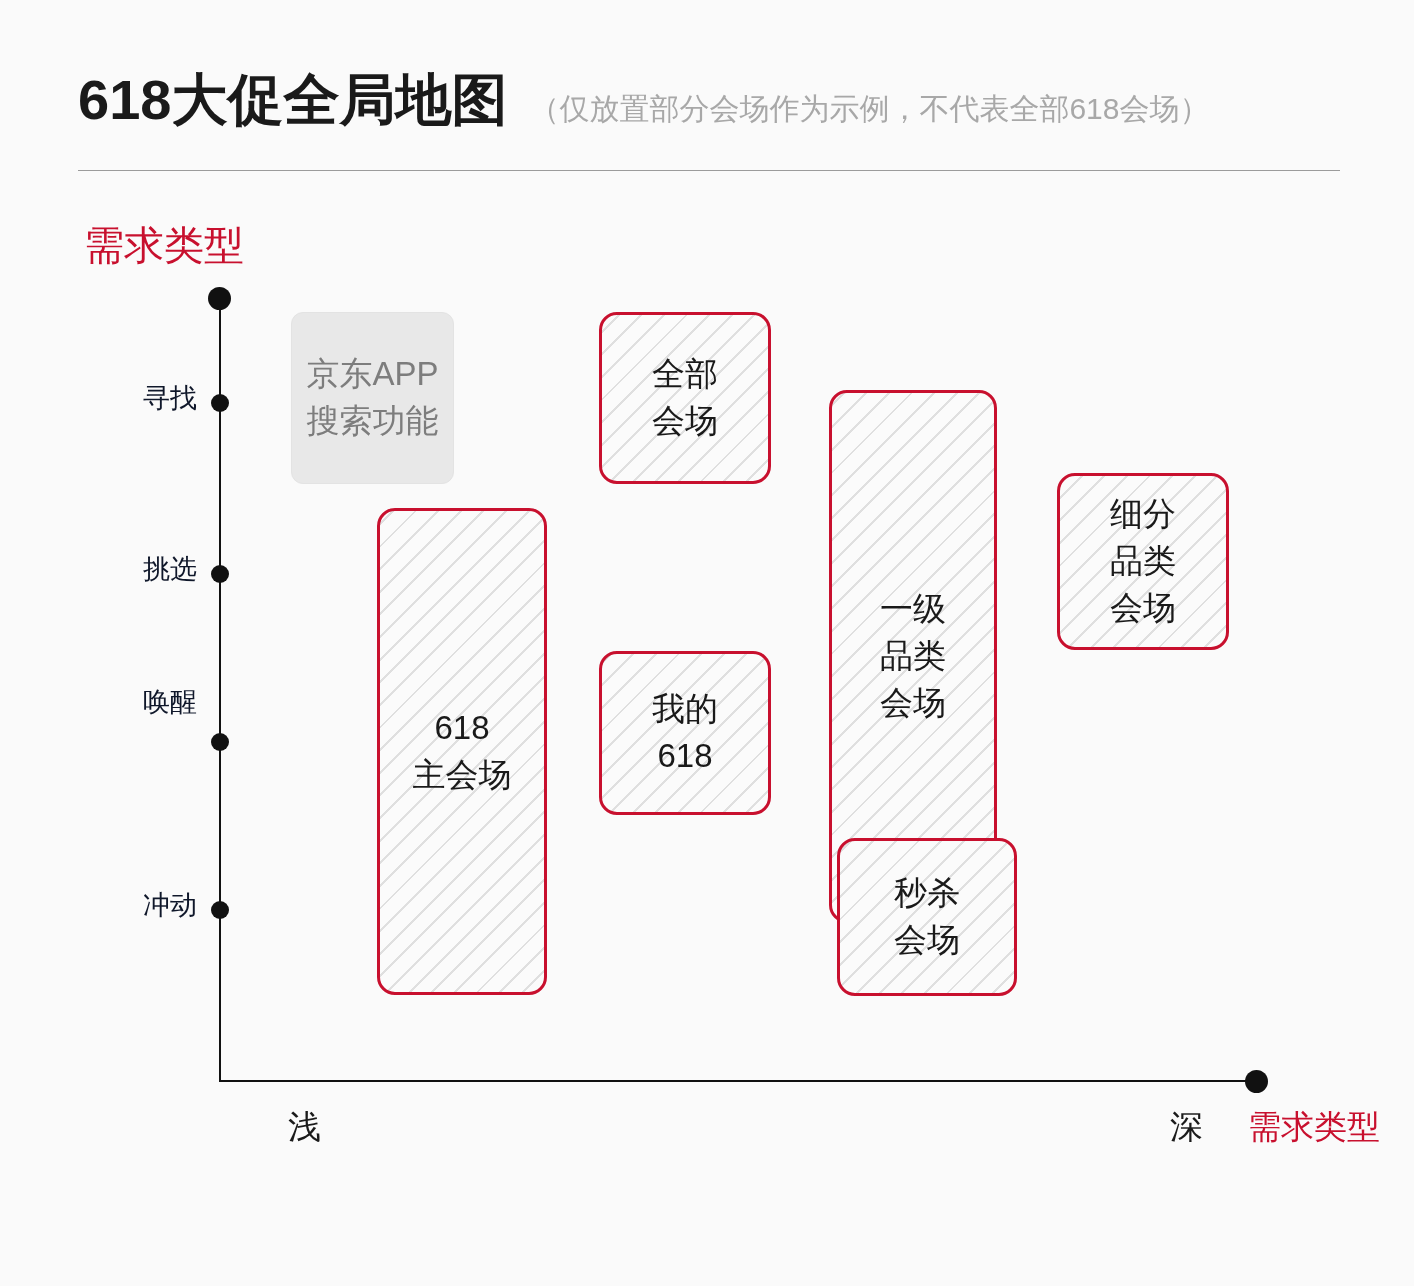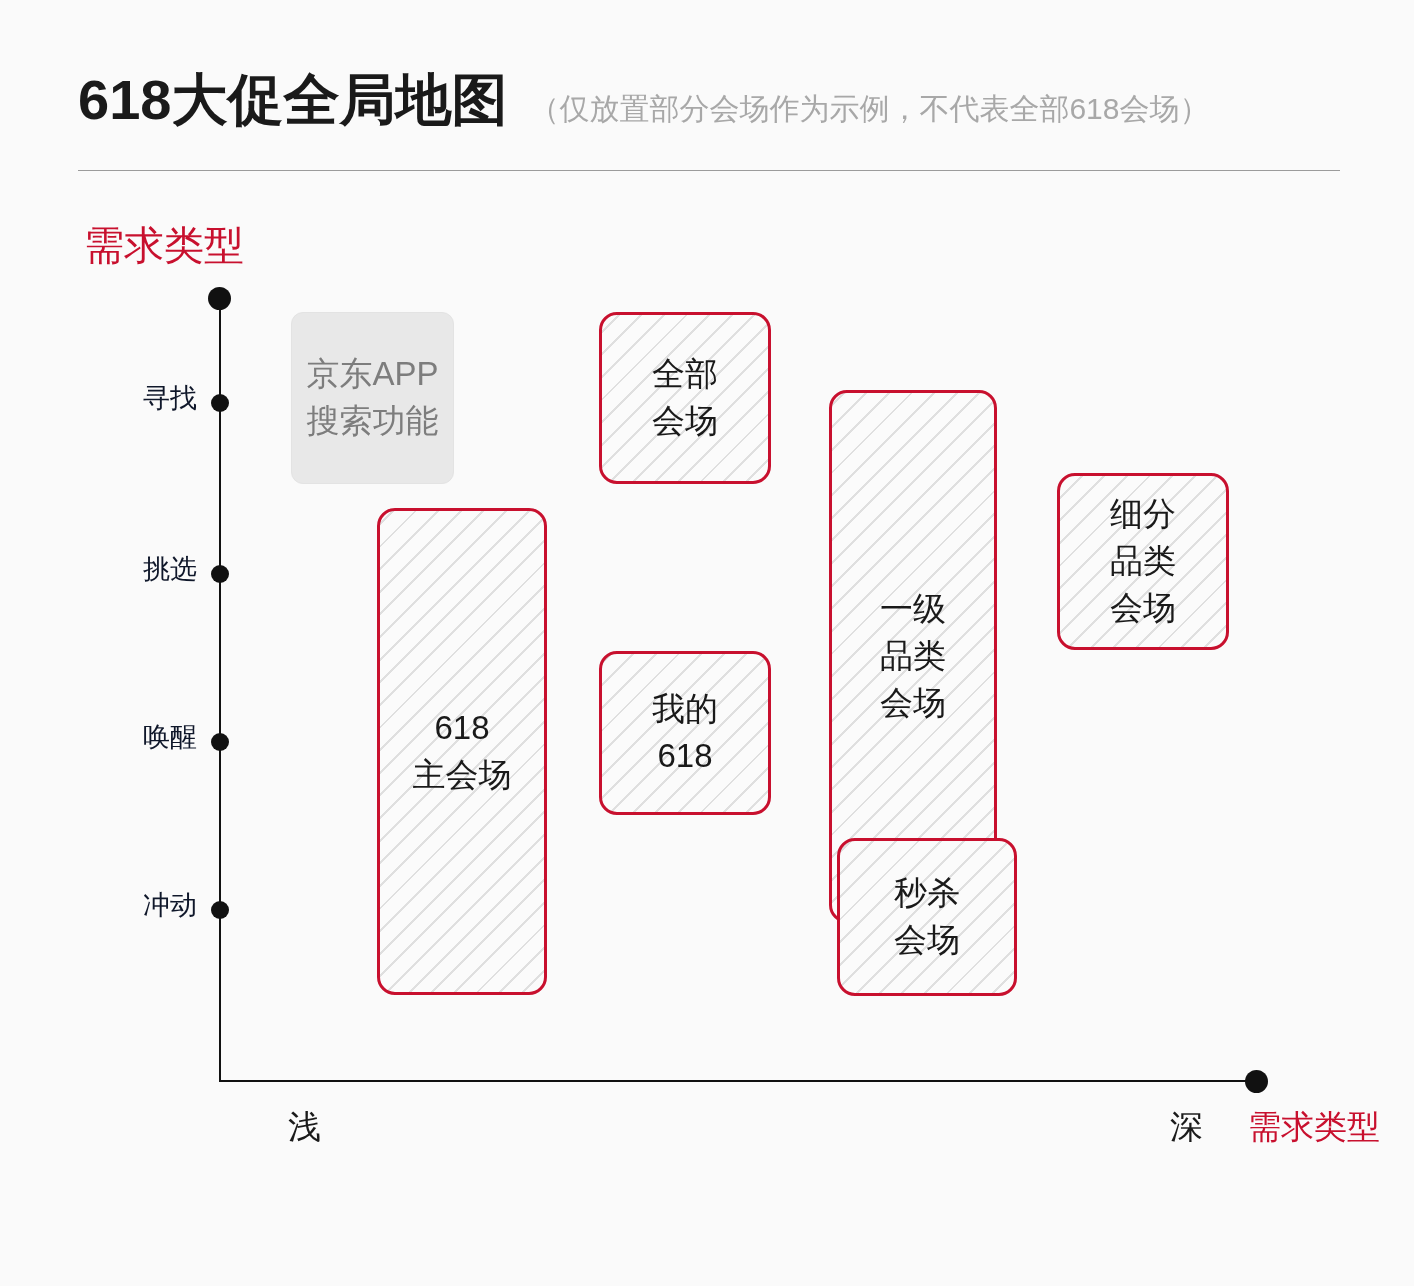--- a/index.html
+++ b/index.html
@@ -203,21 +203,21 @@
 
   <div class="tick-dot" style="top:394px;"></div>
   <div class="tick-dot" style="top:565px;"></div>
   <div class="tick-dot" style="top:733px;"></div>
   <div class="tick-dot" style="top:901px;"></div>
 
   <div id="y-axis-title">需求类型</div>
 
   <div class="y-tick-label" style="top:383px;">寻找</div>
   <div class="y-tick-label" style="top:554px;">挑选</div>
-  <div class="y-tick-label" style="top:722px;text-align:right;">唤醒</div>
+  <div class="y-tick-label" style="top:687px;text-align:right;">唤醒</div>
   <div class="y-tick-label" style="top:890px;">冲动</div>
 
   <div id="x-label-left">浅</div>
   <div id="x-label-right">深</div>
   <div id="x-axis-title">需求类型</div>
 
   <div class="card plain-gray" style="left:291px; top:312px; width:163px; height:172px;">
     <span class="card-label">京东APP
 搜索功能</span>
   </div>

